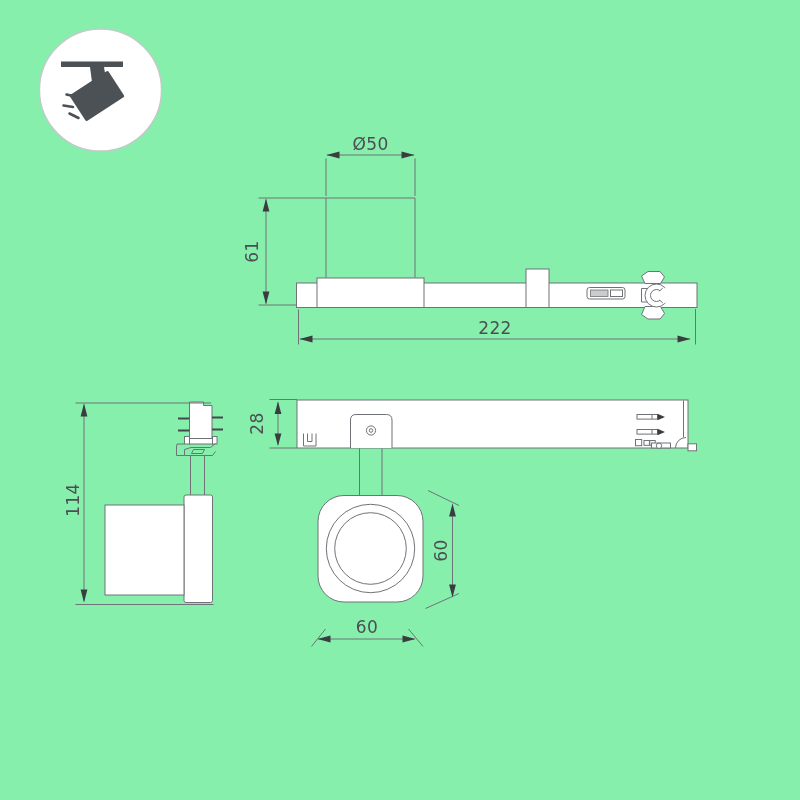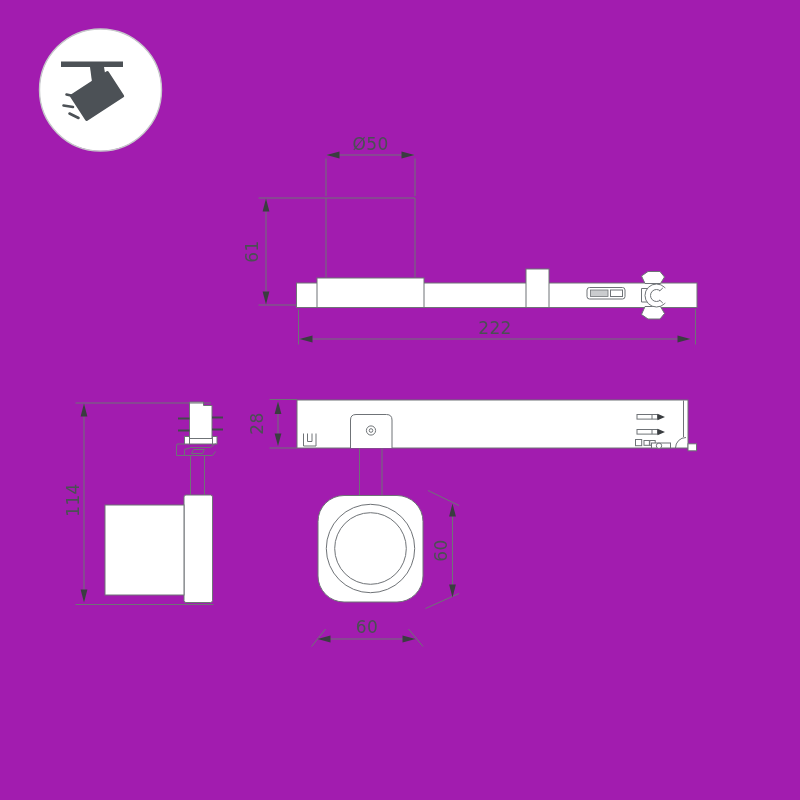--- a/index.html
+++ b/index.html
@@ -1,17 +1,17 @@
 <!DOCTYPE html>
 <html><head>
 <meta charset="utf-8">
 <style>
   html,body{margin:0;padding:0;background:#ffffff;}
   .canvas{
-    position:relative;width:800px;height:800px;background:#a21caf;overflow:hidden;
+    position:relative;width:800px;height:800px;background:#86efac;overflow:hidden;
     font-family:"DejaVu Sans","Liberation Sans",sans-serif;
   }
   svg{display:block;}
   .ln{stroke:#6f7377;stroke-width:1;fill:none;}
   .lnw{stroke:#6f7377;stroke-width:1;fill:#ffffff;}
   .pin{stroke:#44484c;stroke-width:2;fill:none;}
   .arrow{fill:#3a3d40;stroke:none;}
   .dim{fill:#4b4f54;font-size:17px;letter-spacing:0.4px;}
   .erase{fill:#ffffff;stroke:none;}
   .iconfill{fill:#4c5156;stroke:none;}

